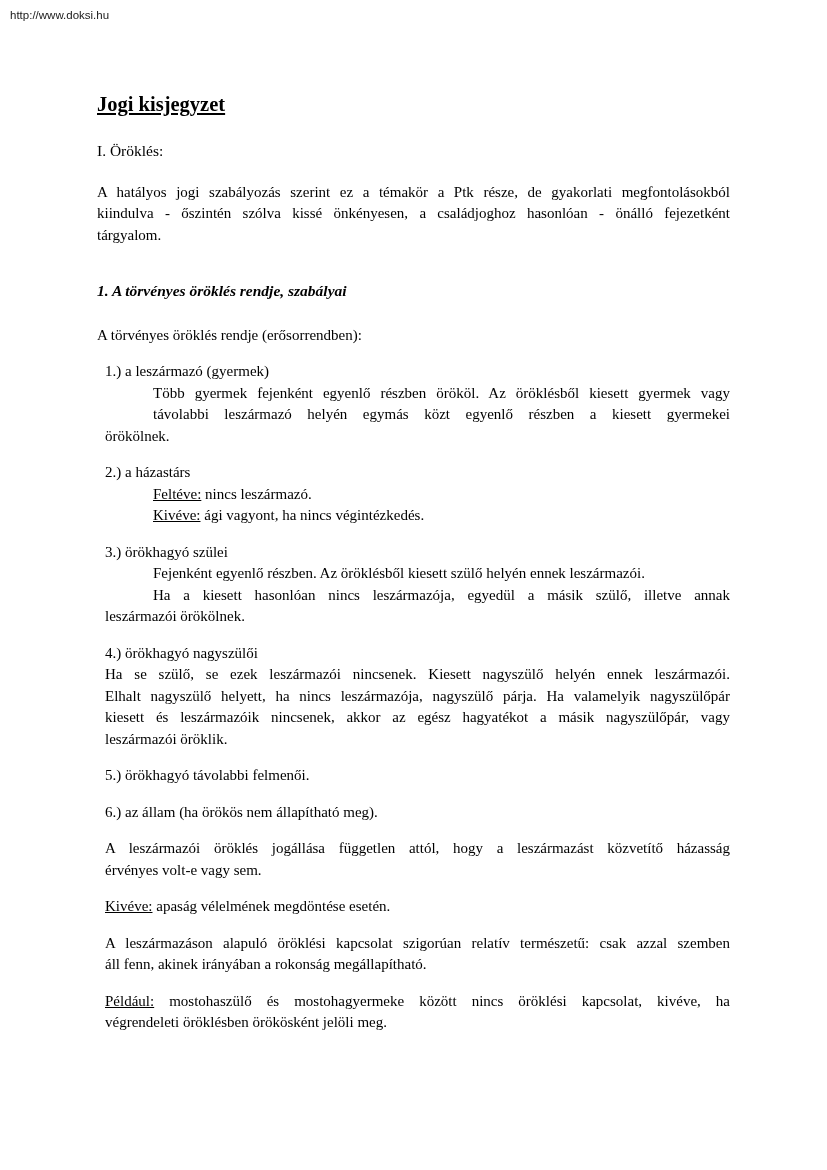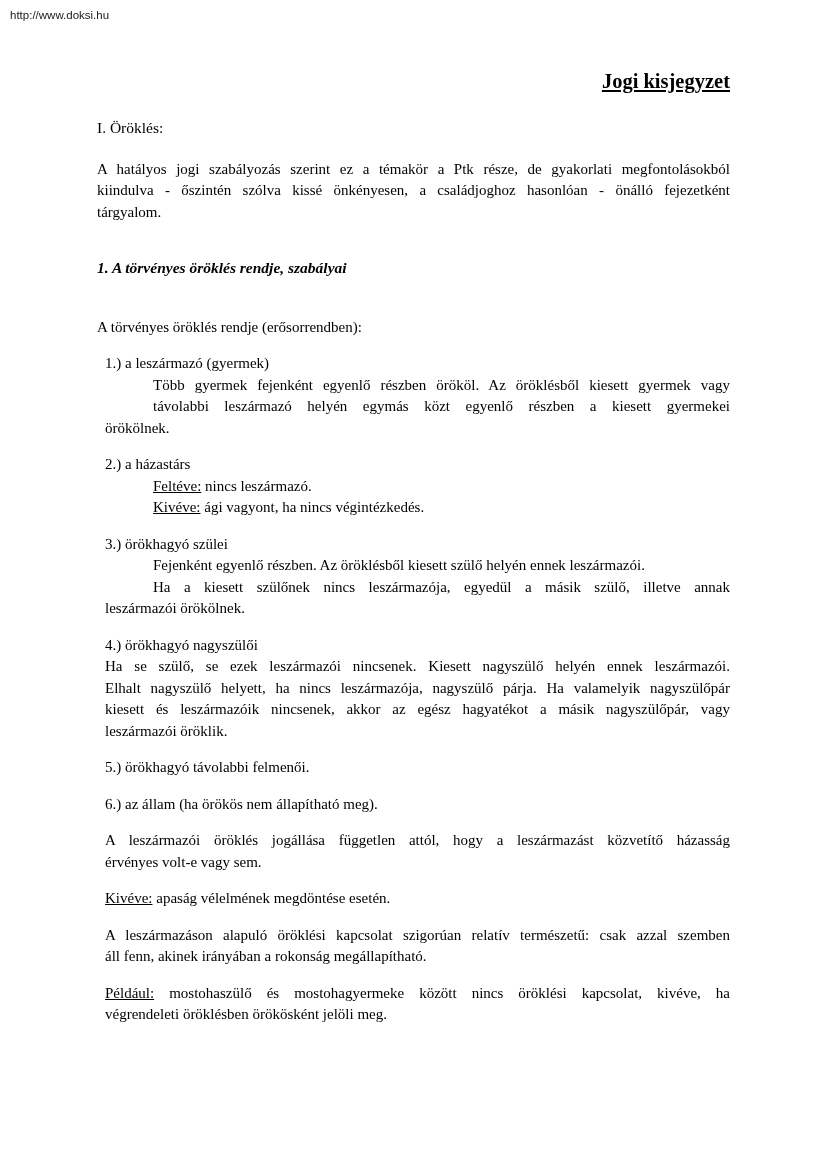--- a/index.html
+++ b/index.html
@@ -29,40 +29,40 @@
     color: #1a1a1a;
     text-align: center;
   }
   .content {
     position: absolute;
     left: 97px;
     top: 0;
     width: 633px;
   }
   .title {
-    padding-top: 69px;
-    text-align: right;
+    padding-top: 92px;
+    text-align: left;
     font-size: 20.5px;
     font-weight: bold;
     line-height: 24px;
   }
   .u { text-decoration: underline; }
   .chapter-heading {
     margin-top: 24px;
     font-weight: normal;
     font-size: 15.5px;
   }
   .section-heading {
     margin-top: 34px;
     font-weight: bold;
     font-style: italic;
     font-size: 15.5px;
   }
   .mt20 { margin-top: 20px; }
-  .mt23 { margin-top: 38px; }
+  .mt23 { margin-top: 23px; }
   .blk  { margin-top: 15px; margin-left: 8px; }
   .ln   { display: block; }
   .ind  { padding-left: 48px; }
   .jst  {
     text-align: justify;
     text-align-last: justify;
   }
 </style>
 </head>
 <body>
@@ -96,21 +96,21 @@
 
     <div class="blk">
       <span class="ln">2.) a házastárs</span>
       <span class="ln ind"><span class="u">Feltéve:</span><span> nincs leszármazó.</span></span>
       <span class="ln ind"><span class="u">Kivéve:</span><span> ági vagyont, ha nincs végintézkedés.</span></span>
     </div>
 
     <div class="blk">
       <span class="ln">3.) örökhagyó szülei</span>
       <span class="ln ind">Fejenként egyenlő részben. Az öröklésből kiesett szülő helyén ennek leszármazói.</span>
-      <span class="ln ind jst">Ha a kiesett szülőnek nincs leszármazója, egyedül a másik szülő, illetve annak</span>
+      <span class="ln ind jst">Ha a kiesett hasonlóan nincs leszármazója, egyedül a másik szülő, illetve annak</span>
       <span class="ln">leszármazói örökölnek.</span>
     </div>
 
     <div class="blk">
       <span class="ln">4.) örökhagyó nagyszülői</span>
       <span class="ln jst">Ha se szülő, se ezek leszármazói nincsenek. Kiesett nagyszülő helyén ennek leszármazói.</span>
       <span class="ln jst">Elhalt nagyszülő helyett, ha nincs leszármazója, nagyszülő párja. Ha valamelyik nagyszülőpár</span>
       <span class="ln jst">kiesett és leszármazóik nincsenek, akkor az egész hagyatékot a másik nagyszülőpár, vagy</span>
       <span class="ln">leszármazói öröklik.</span>
     </div>

